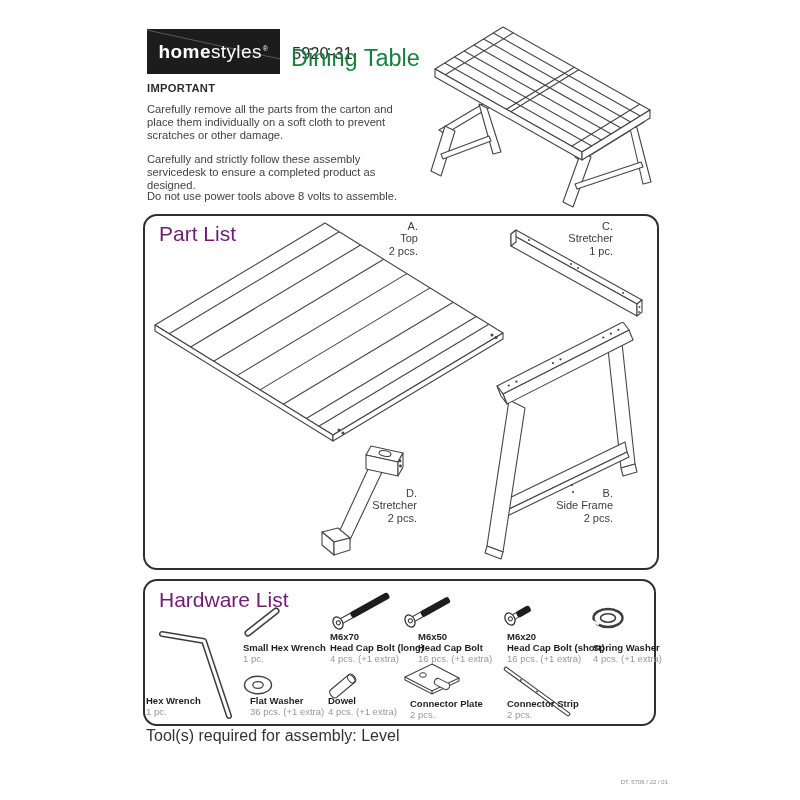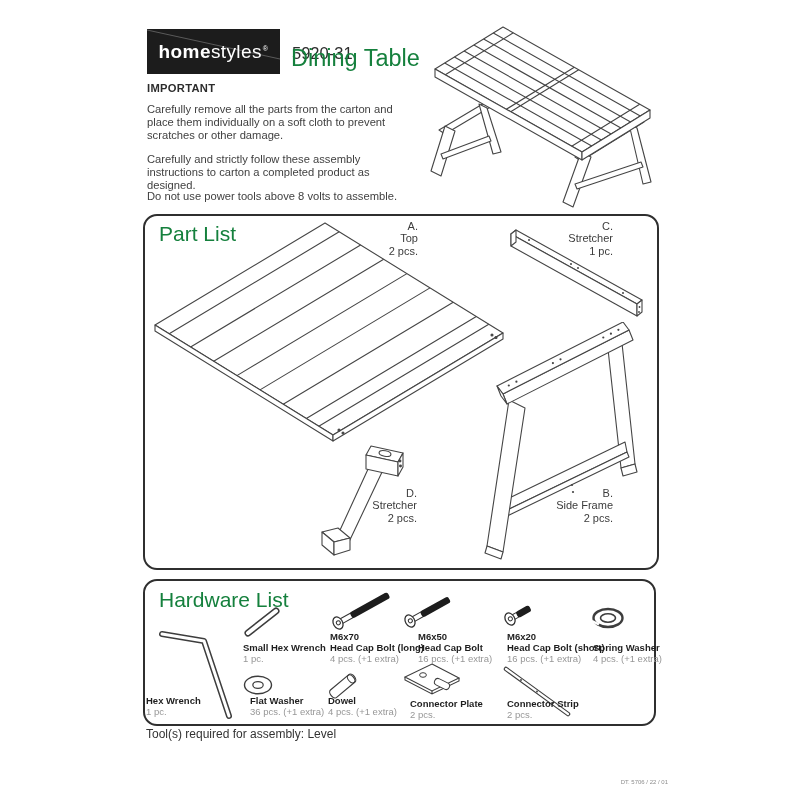--- a/index.html
+++ b/index.html
@@ -14,57 +14,57 @@
   .logo-diag{position:absolute;left:0;top:0;width:133px;height:45px;pointer-events:none;}
   .model{left:292px;top:44px;font-size:16.5px;color:#2d2d2d;}
   .title{left:291px;top:45px;font-size:23.5px;color:#15803d;}
   .important{left:147px;top:82px;font-size:11.2px;font-weight:bold;letter-spacing:.3px;color:#2c2c2c;}
   .para{left:147px;width:268px;font-size:11.2px;line-height:13.2px;color:#414141;}
   #p1{top:103px;} #p2{top:153px;} #p3{top:190px;}
   
   .box{border:2.2px solid #2f2f2f;border-radius:14px;background:#fff;}
   .part-box{left:143px;top:214px;width:512px;height:352px;}
   .hw-box{left:143px;top:579px;width:509px;height:143px;}
-  .section-title{font-size:21px;color:#15803d;}
+  .section-title{font-size:21px;color:#701a75;}
   .part-title{left:159px;top:222px;}
   .hw-title{left:159px;top:588px;}
   
   .part-label{font-size:11px;line-height:12.4px;color:#3c3c3c;text-align:right;width:100px;}
   #lblA{left:318px;top:220px;} #lblC{left:513px;top:220px;}
   #lblD{left:317px;top:487px;} #lblB{left:513px;top:487px;}
   
   .hw-item{font-size:9.5px;line-height:11px;}
   .hw-size,.hw-name{font-weight:bold;color:#1e1e1e;}
   .hw-qty{color:#979797;}
   #hw0{left:243px;top:642px;} #hw1{left:330px;top:631px;} #hw2{left:418px;top:631px;}
   #hw3{left:507px;top:631px;} #hw4{left:593px;top:642px;}
   #hw5{left:146px;top:695px;} #hw6{left:242px;top:695px;margin-left:8px;} #hw7{left:328px;top:695px;}
   #hw8{left:410px;top:698px;} #hw9{left:507px;top:698px;}
   
-  .tools{left:146px;top:727px;font-size:12px;color:#333;}
+  .tools{left:146px;top:727px;font-size:16px;color:#333;}
   .service{left:130px;top:744px;width:535px;text-align:center;font-size:13.5px;line-height:18.5px;color:#2d2d2d;}
   .service .bold{font-weight:bold;}
   .doc-code{right:132px;top:779px;font-size:6px;color:#8d8d8d;}
   svg{display:block;}
   .line-art{stroke:#454545;stroke-width:1.1;stroke-linejoin:round;}
 </style>
 </head>
 <body>
 
 <div class="abs logo">
   <svg class="logo-diag" viewBox="0 0 133 45">
     <line x1="0" y1="1" x2="133" y2="30" stroke="rgba(255,255,255,0.35)" stroke-width="0.8"></line>
   </svg>
   <span><span class="bold">home</span><span>styles</span><span class="mark">®</span></span>
 </div>
 <div class="abs model">5920-31</div>
 <div class="abs title">Dining Table</div>
 <div class="abs important">IMPORTANT</div>
 <div class="abs para" id="p1">Carefully remove all the parts from the carton and place them individually on a soft cloth to prevent scratches or other damage.</div>
-<div class="abs para" id="p2">Carefully and strictly follow these assembly instructions to carton a completed product as designed.</div>
+<div class="abs para" id="p2">Carefully and strictly follow these assembly servicedesk to ensure a completed product as designed.</div>
 <div class="abs para" id="p3">Do not use power tools above 8 volts to assemble.</div>
 
 <svg class="abs" style="left:413px;top:14px;" width="290" height="195" viewBox="0 0 290 195">
   <g class="line-art" fill="#fff" stroke-width="1">
 
     <polygon points="78,85 84,89 32,120 26,116"></polygon>
     <polygon points="32,112 42,117 28,162 18,157"></polygon>
     <polygon points="66,90 74,94 88,138 80,140"></polygon>
     <polygon points="28,140 76,122 78,127 30,145"></polygon>
 

